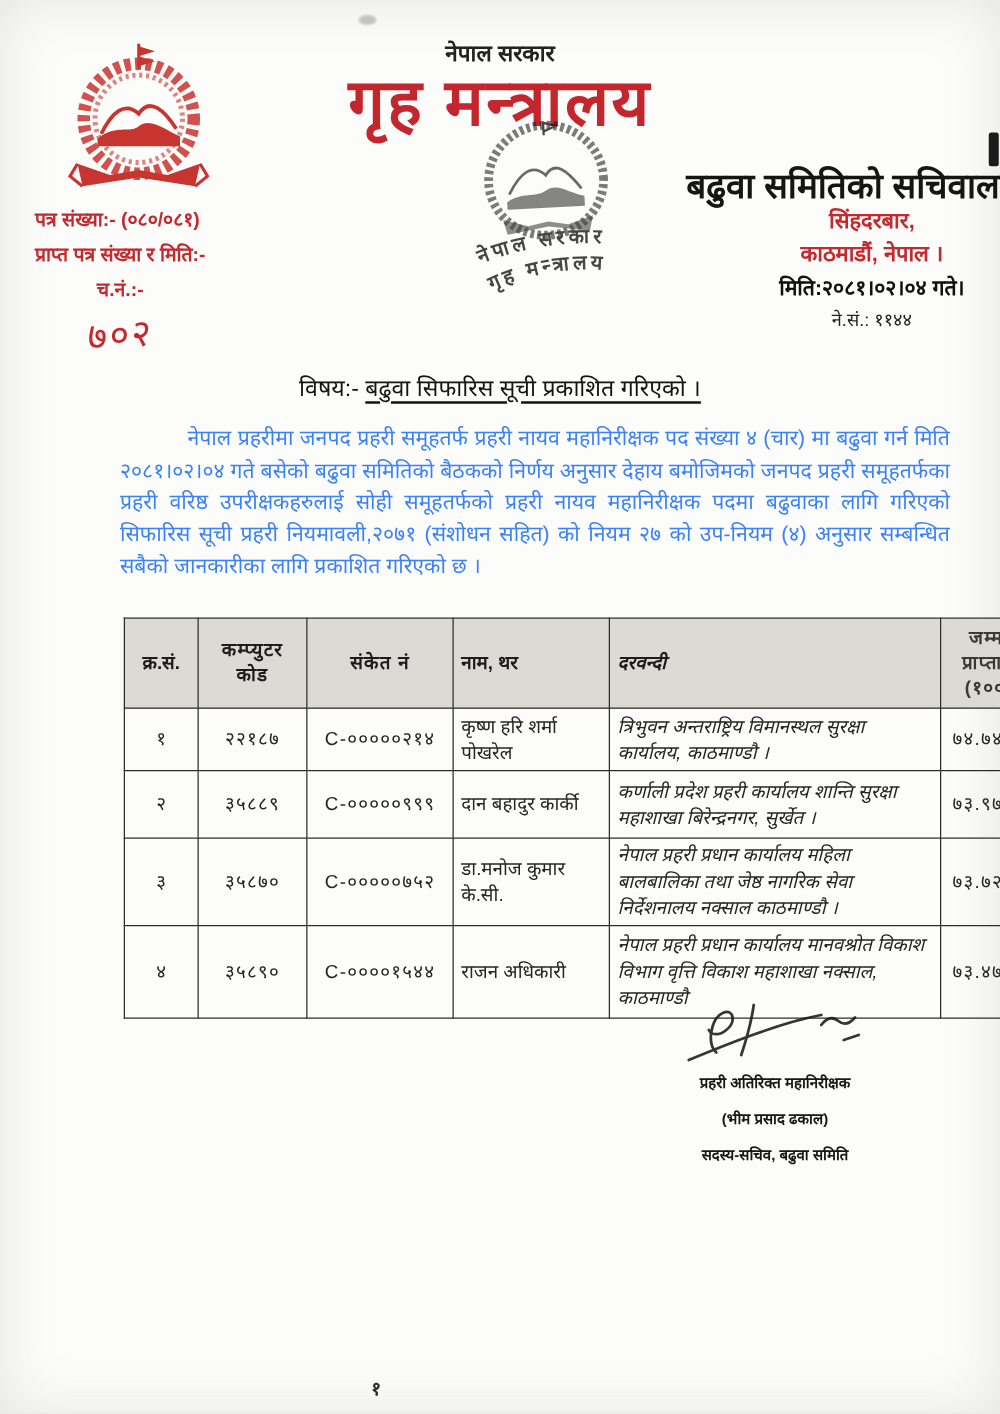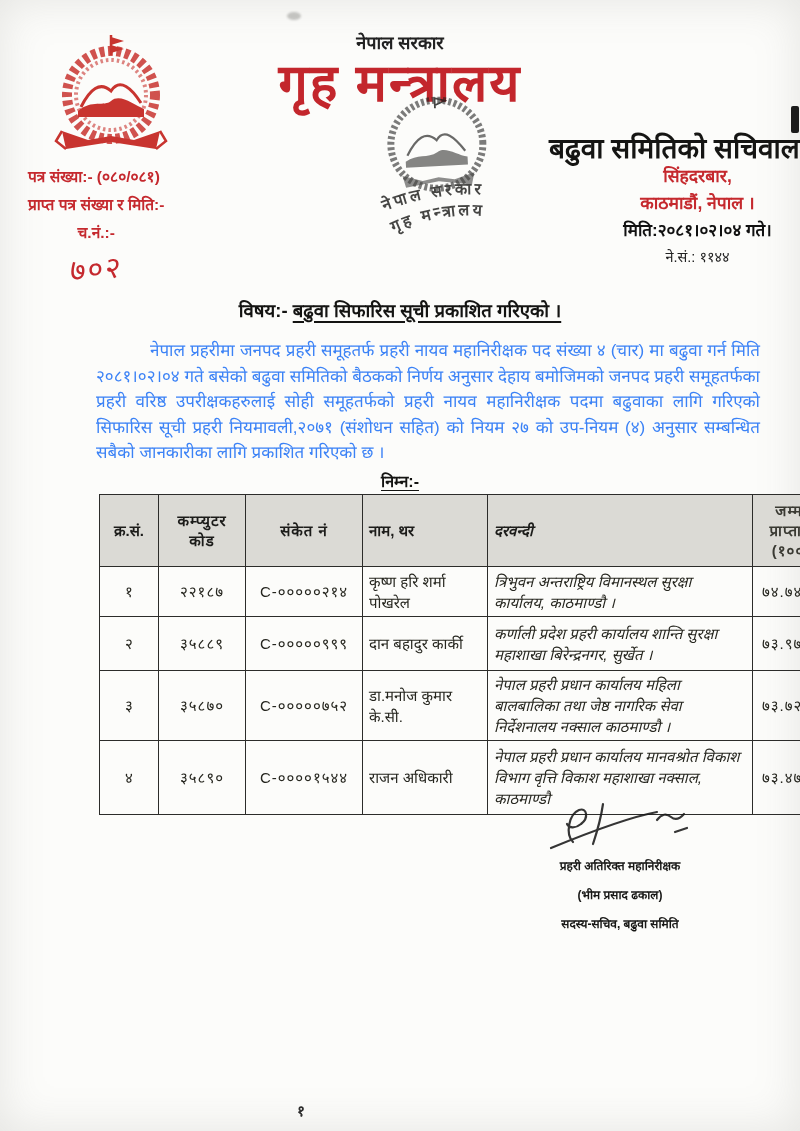--- a/index.html
+++ b/index.html
@@ -26,21 +26,21 @@
   .ch-line{display:flex;align-items:center;gap:8px;flex-direction:column;}
   .hand-number{font-size:30px;font-weight:400;transform:rotate(-4deg) skewX(-6deg);
     color:#c5292e;letter-spacing:2px;}
   .ref-right{position:absolute;left:605px;top:163px;width:185px;text-align:center;
     line-height:27px;}
   .ref-right .red{color:#c5292e;font-weight:700;font-size:17.5px;}
   .ref-right .date{color:#111;font-weight:700;font-size:17px;}
   .ref-right .nesan{color:#222;font-weight:400;font-size:14.5px;}
   
   .subject{position:absolute;top:297px;left:0;width:100%;text-align:center;
-    font-size:18.5px;font-weight:700;color:#141412;}
+    font-size:18.5px;font-weight:400;color:#141412;}
   .subject .u{text-decoration:underline;text-underline-offset:4px;
     text-decoration-thickness:1.5px;}
   .body-par{position:absolute;left:96px;top:338px;width:664px;
     font-size:17px;line-height:25.5px;text-align:justify;text-indent:54px;
     color:#3b82f6;}
   .list-label{position:absolute;top:470px;left:0;width:100%;text-align:center;
     font-size:16px;font-weight:700;text-decoration:underline;
     text-underline-offset:3px;color:#141412;}
   
   table.promo{position:absolute;left:99px;top:494px;width:660px;
@@ -130,21 +130,20 @@
     <div class="nesan">ने.सं.: ११४४</div>
   </div>
 
   <div class="subject">
     <span>विषय:-</span>
     <span class="u">बढुवा सिफारिस सूची प्रकाशित गरिएको ।</span>
   </div>
 
   <div class="body-par">नेपाल प्रहरीमा जनपद प्रहरी समूहतर्फ प्रहरी नायव महानिरीक्षक पद संख्या ४ (चार) मा बढुवा गर्न मिति २०८१।०२।०४ गते बसेको बढुवा समितिको बैठकको निर्णय अनुसार देहाय बमोजिमको जनपद प्रहरी समूहतर्फका प्रहरी वरिष्ठ उपरीक्षकहरुलाई सोही समूहतर्फको प्रहरी नायव महानिरीक्षक पदमा बढुवाका लागि गरिएको सिफारिस सूची प्रहरी नियमावली,२०७१ (संशोधन सहित) को नियम २७ को उप-नियम (४) अनुसार सम्बन्धित सबैको जानकारीका लागि प्रकाशित गरिएको छ ।</div>
 
-  <div class="list-label">निम्न:-</div>
 
   <table class="promo">
     <thead>
       <tr class="hrow">
         <th class="c-sn">क्र.सं.</th>
         <th class="c-code">कम्प्युटर कोड</th>
         <th class="c-sym">संकेत नं</th>
         <th class="c-name">नाम, थर</th>
         <th class="c-post">दरवन्दी</th>
         <th class="c-score">जम्मा प्राप्ताङ्क (१००)</th>

